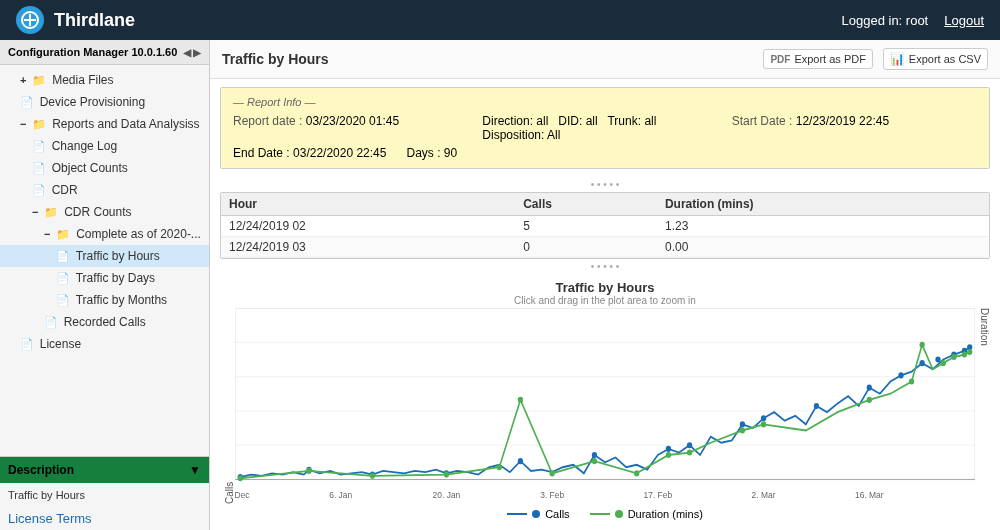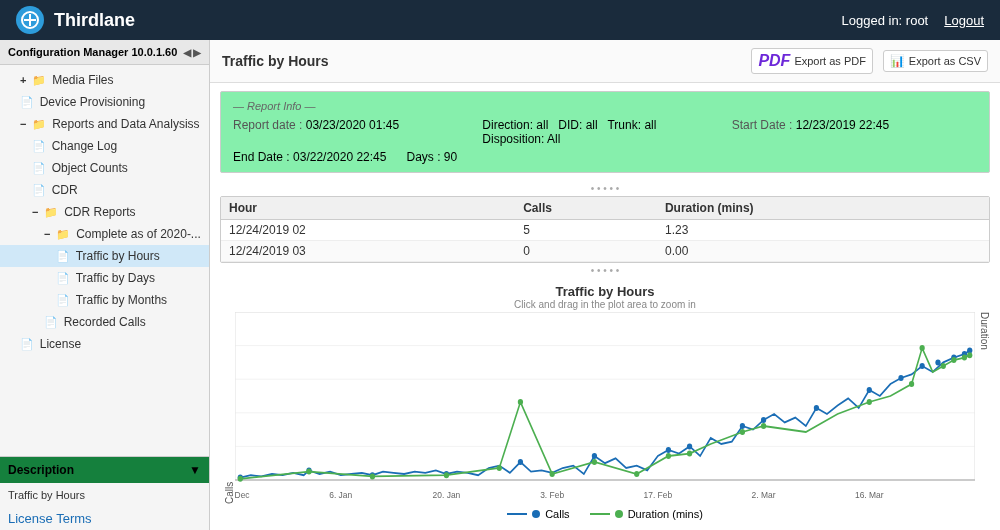--- a/index.html
+++ b/index.html
@@ -107,29 +107,29 @@
       align-items: center;
       gap: 4px;
       font-size: 11px;
       color: #333;
       cursor: pointer;
       padding: 3px 6px;
       border: 1px solid #ccc;
       border-radius: 3px;
       background: white;
     }
-    .pdf-icon { color: #6d28d9; font-weight: bold; font-size: 16px; font-style: italic; }
+    .pdf-icon { color: #737373; font-weight: bold; font-size: 10px; }
     .csv-icon { color: #43a047; font-weight: bold; font-size: 12px; }
 
     
     .report-info-box {
       border: 1px solid #ccc;
       margin: 8px 10px;
       padding: 8px 12px;
-      background: #86efac;
+      background: #fef9c3;
       border-radius: 2px;
     }
     .report-info-title { font-size: 11px; color: #666; margin-bottom: 6px; font-style: italic; }
     .report-info-grid { display: grid; grid-template-columns: 1fr 1fr 1fr; gap: 4px; }
     .report-label { font-weight: normal; color: #555; }
 
     
     .data-table-container {
       margin: 0 10px;
       border: 1px solid #ccc;
@@ -260,21 +260,21 @@
       </div>
 
       <div class="nav-item indent-2">
         <span class="nav-icon file-icon">📄</span>
         <span>CDR</span>
       </div>
 
       <div class="nav-item indent-2">
         <span class="nav-icon minus-icon">−</span>
         <span class="nav-icon folder-icon">📁</span>
-        <span>CDR Reports</span>
+        <span>CDR Counts</span>
       </div>
 
       <div class="nav-item indent-3">
         <span class="nav-icon minus-icon">−</span>
         <span class="nav-icon folder-icon">📁</span>
         <span>Complete as of 2020-...</span>
       </div>
 
       <div class="nav-item indent-4 active">
         <span class="nav-icon file-icon">📄</span>

